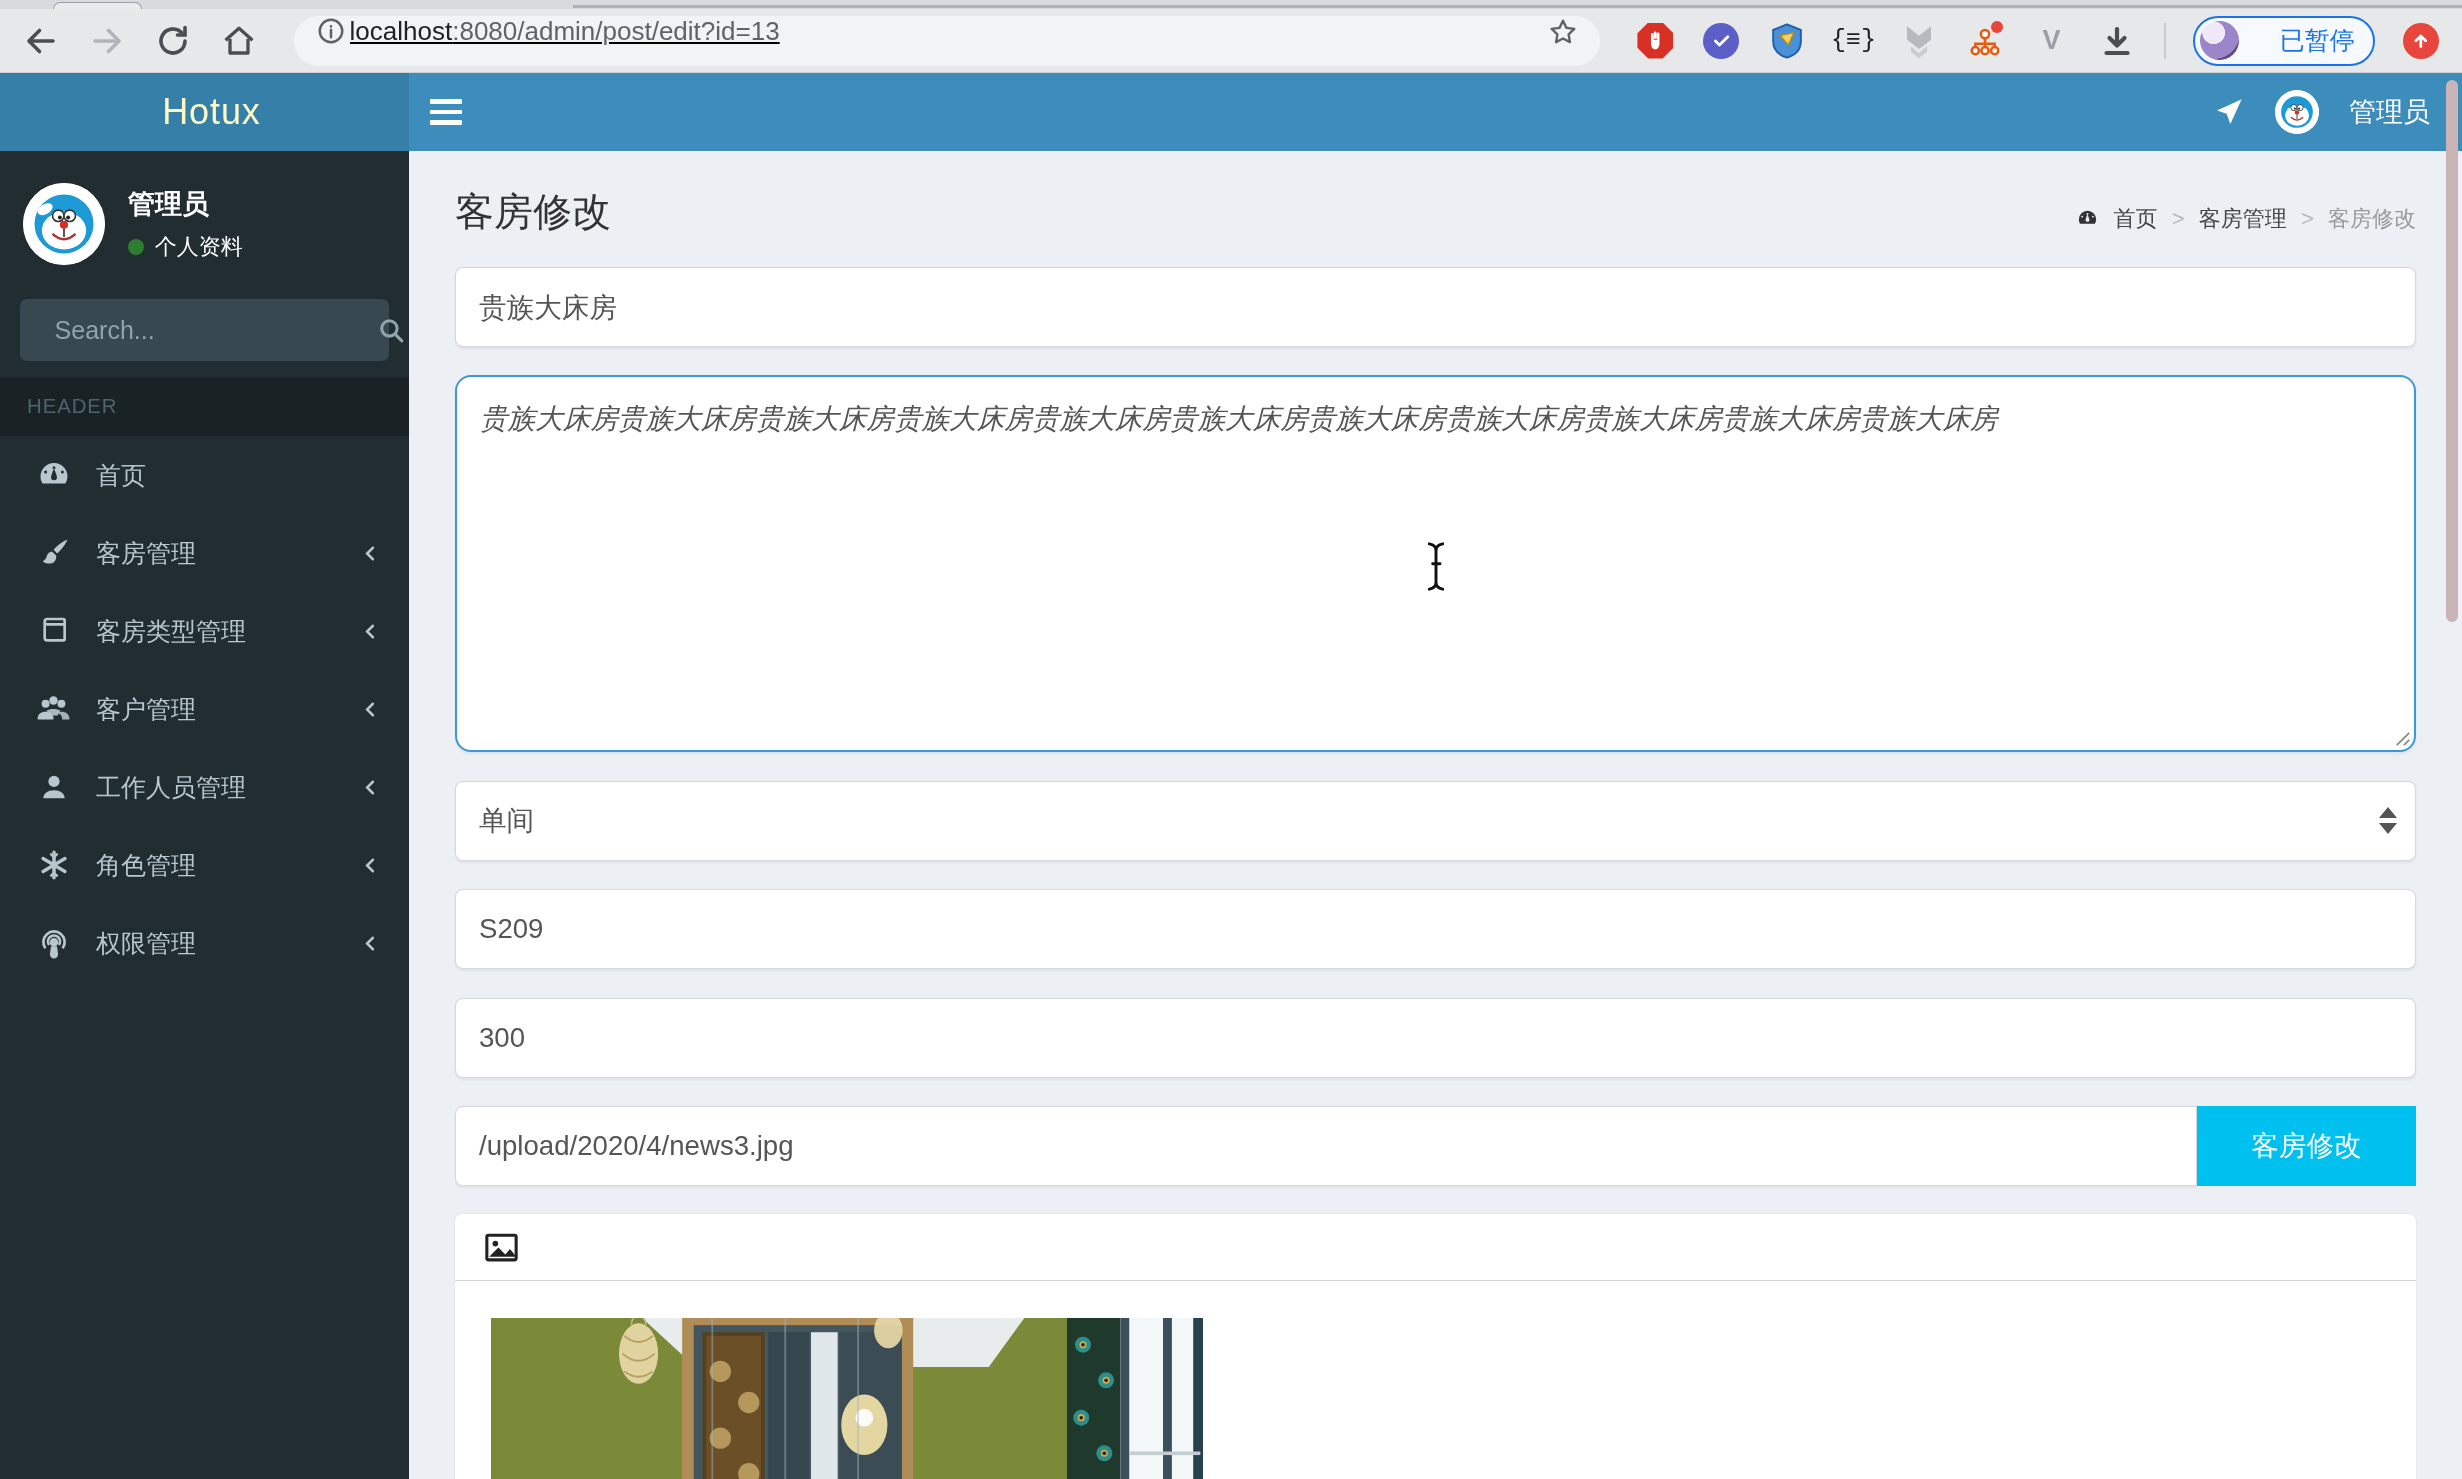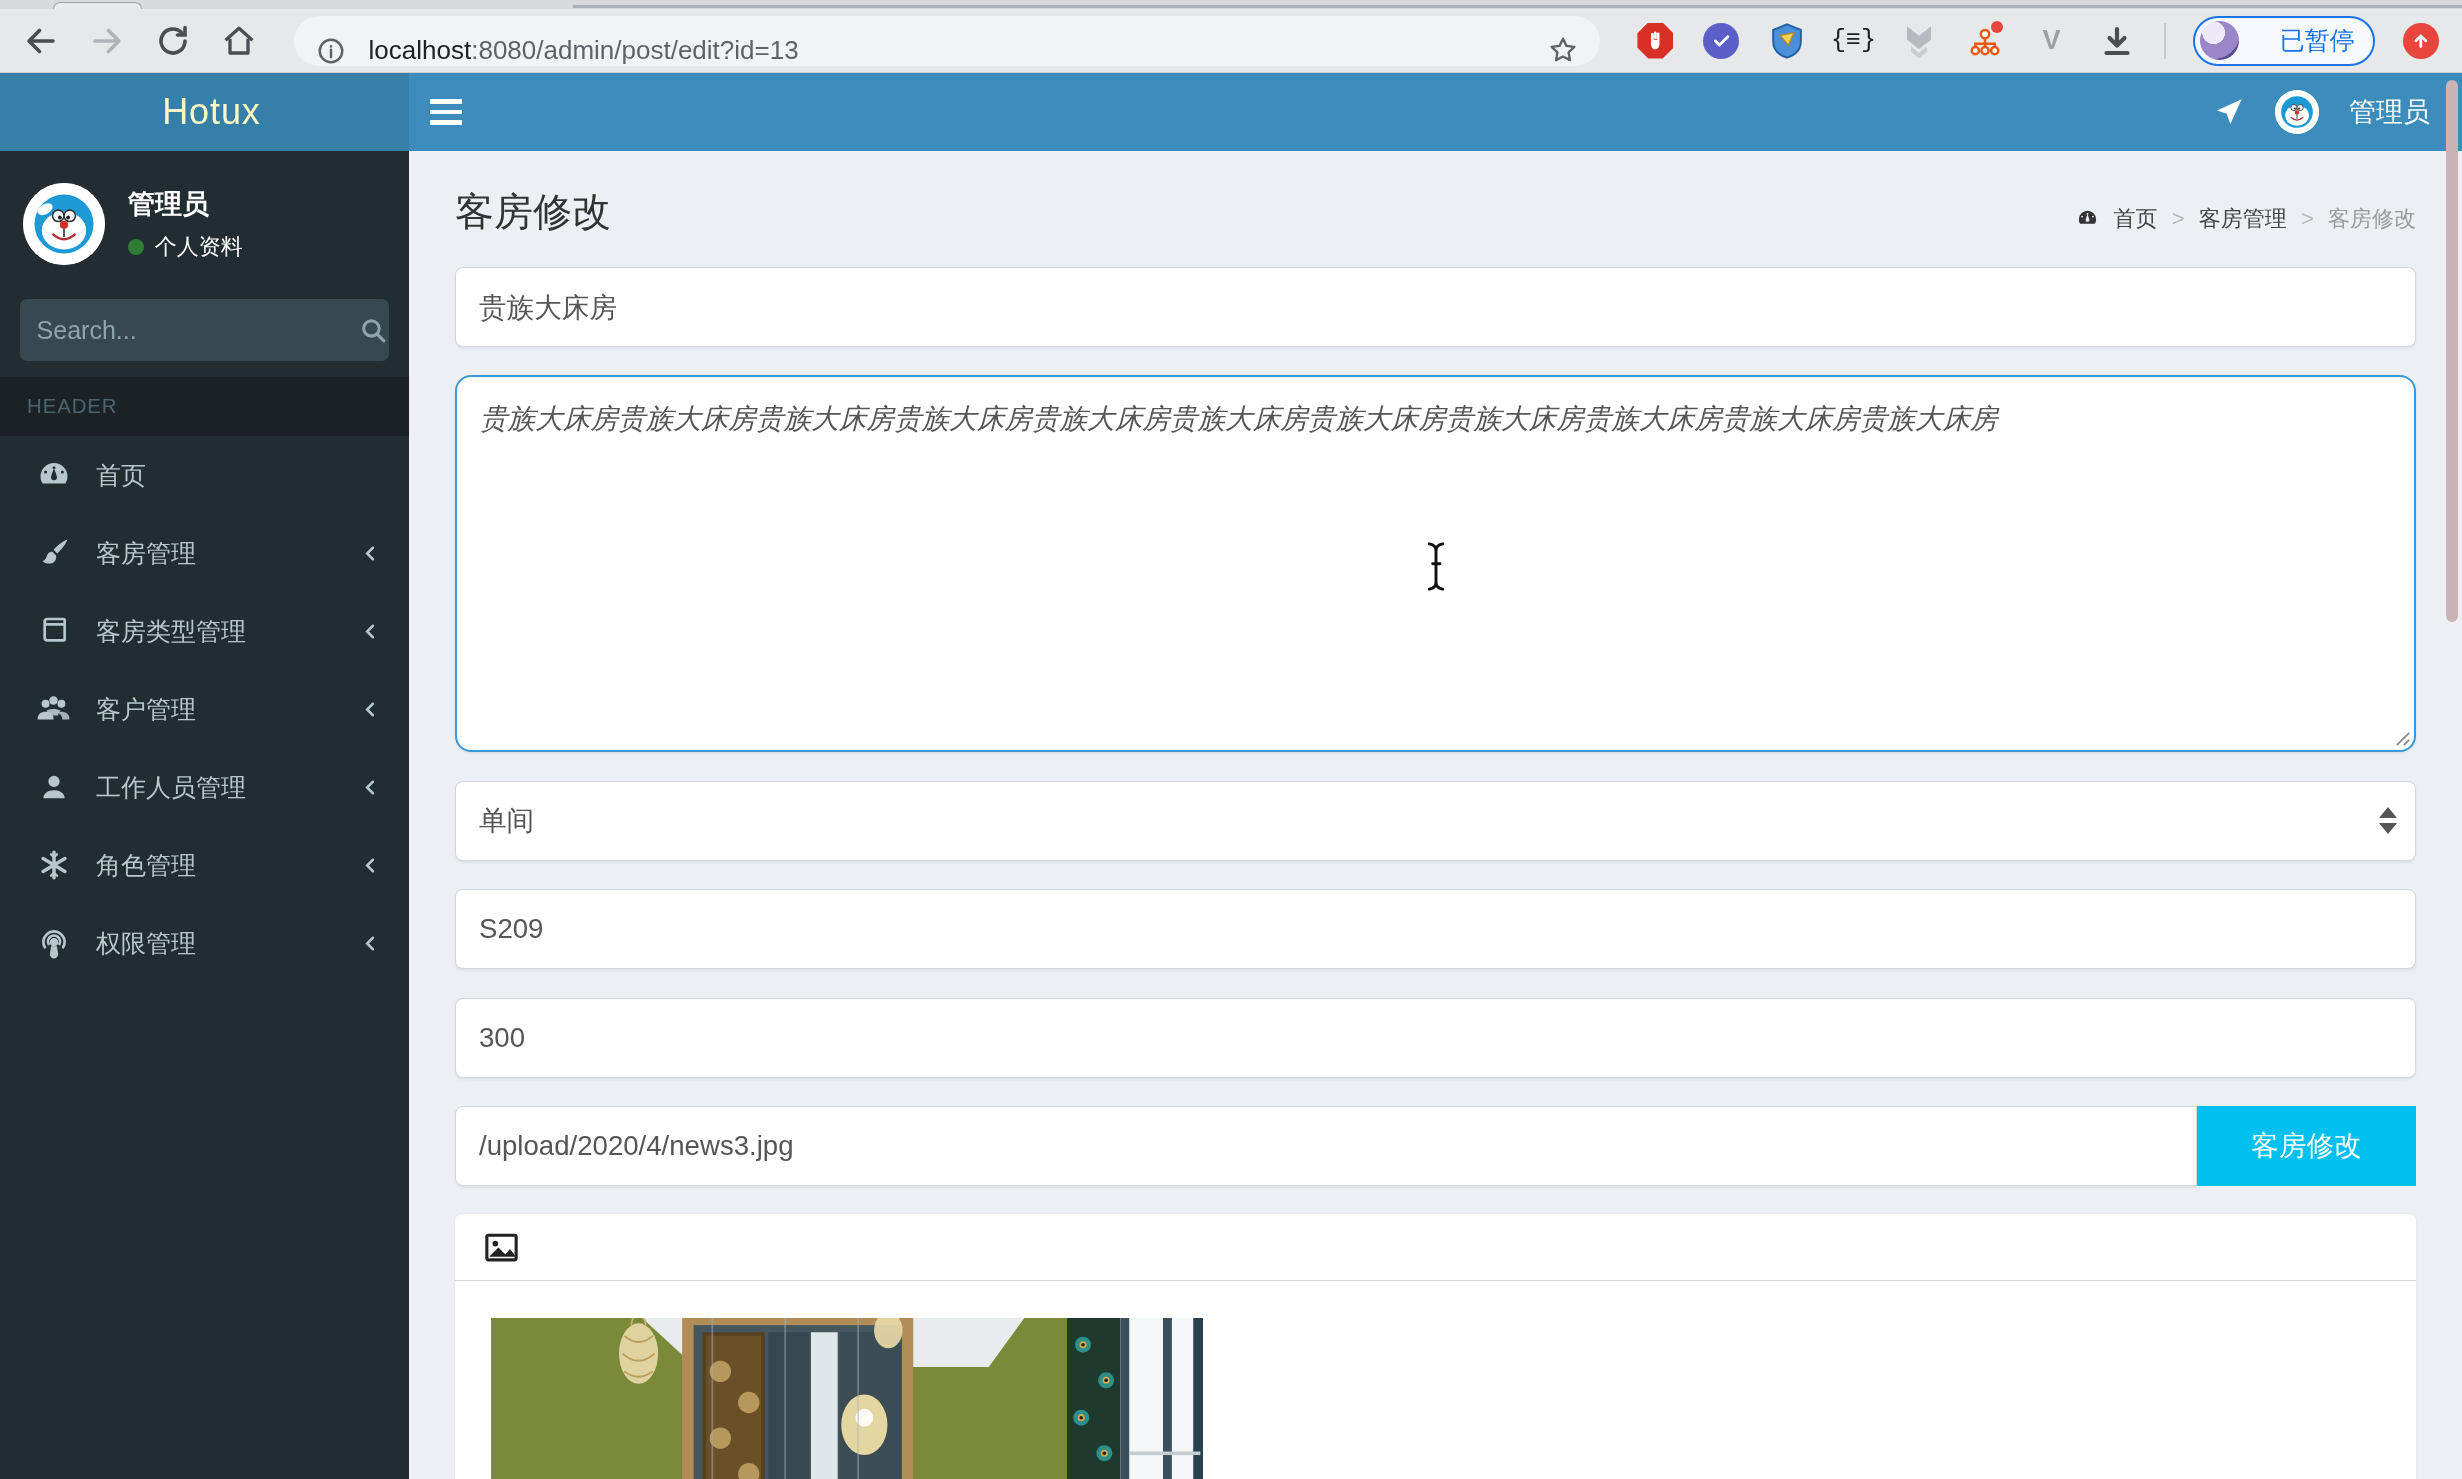--- a/index.html
+++ b/index.html
@@ -9,22 +9,22 @@
 
   
   .tabstrip { position:absolute; left:0; top:0; width:2462px; height:9px; background:#d8dadd; }
   .tabstrip .tab-hint-left { position:absolute; left:53px; top:1.8px; width:89px; height:7.1px;
      border:1.8px solid #9aa0a6; border-bottom:none; border-radius:9px 9px 0 0; background:#e8eaed; }
   .tabstrip .tab-hint-line { position:absolute; left:573px; top:5.3px; right:0; height:2.7px; background:#9aa0a6; opacity:.7; }
   .toolbar { position:absolute; left:0; top:9px; width:2462px; height:64px; background:#e7e8ea;
      display:flex; align-items:center; padding:0 21.3px; gap:27px; border-bottom:0.9px solid #cdd0d4; }
   .nav-ico { width:39px; height:39px; display:flex; align-items:center; justify-content:center; color:#4a4d51; flex:0 0 auto; }
   .nav-ico.disabled { color:#b0b4b9; }
-  .omnibox { flex:1 1 auto; height:50px; background:#f2f3f4; border-radius:25px; display:flex; align-items:flex-end;
-     padding:0 21.3px; gap:23px; margin:0 9px; min-width:0; }
+  .omnibox { flex:1 1 auto; height:50px; background:#f2f3f4; border-radius:25px; display:flex; align-items:flex-start;
+     padding:0 21.3px; gap:4px; margin:0 9px; min-width:0;text-decoration:underline; }
   .omnibox .url { font-size:26px; color:#5f6368; white-space:nowrap; overflow:hidden; }
   .omnibox .url b { color:#202124; font-weight:400; }
   .omnibox .spacer { flex:1; }
   .ext { width:39px; height:39px; display:flex; align-items:center; justify-content:center; flex:0 0 auto; position:relative; }
   .ext-text { font-size:27px; font-weight:bold; color:#9aa0a6; }
   .oct { width:36px; height:36px; background:#d93025; clip-path:polygon(30% 0,70% 0,100% 30%,100% 70%,70% 100%,30% 100%,0 70%,0 30%); display:flex; align-items:center; justify-content:center; }
   .circ { width:36px; height:36px; border-radius:50%; display:flex; align-items:center; justify-content:center; }
   .sep { width:1.8px; height:36px; background:#c6c9cd; flex:0 0 auto; }
   .profile-pill { height:50px; border:2.7px solid #1a73e8; border-radius:25px; background:#f6faff;
      display:flex; align-items:center; gap:10.7px; padding:0 18px 0 5.3px; flex:0 0 auto; }
@@ -45,21 +45,21 @@
   .avatar-sm { width:44px; height:44px; border-radius:50%; overflow:hidden; background:#fff; }
 
   
   .sidebar { position:absolute; left:0; top:78px; width:409px; bottom:0; background:#222d32; }
   .userpanel { display:flex; align-items:center; gap:23px; padding:32px 23px 27px 23px; }
   .avatar-lg { width:82px; height:82px; border-radius:50%; overflow:hidden; background:#fff; flex:0 0 auto; }
   .userpanel .uinfo .n { color:#fff; font-size:27px; font-weight:bold; margin-bottom:10.7px; }
   .userpanel .uinfo .s { color:#fff; font-size:22px; display:flex; align-items:center; gap:10.7px; }
   .dot { width:16px; height:16px; border-radius:50%; background:#2f7d32; display:inline-block; }
   .sb-search { margin:7.1px 19.6px 16px 19.6px; height:62px; background:#374850; border-radius:7.1px;
-     display:flex; align-items:center; padding:0 17px; }
+     display:flex; align-items:center; padding:0 35px; }
   .sb-search input { flex:1; background:transparent; border:none; outline:none; color:#ccc; font-size:25px; }
   .sb-search input::placeholder { color:#90a4ae; }
   .sb-section { background:#1a2226; color:#4b646f; font-size:20.4px; letter-spacing:0.9px; padding:18px 27px; margin-top:12.4px; }
   .menu { list-style:none; }
   .menu li { display:flex; align-items:center; height:78px; padding:0 27px 0 34px; color:#b8c7ce; font-size:25px; cursor:pointer; }
   .menu li .mico { width:39px; display:flex; justify-content:center; margin-right:23px; color:#b8c7ce; flex:0 0 auto; }
   .menu li .chev { margin-left:auto; color:#b8c7ce; }
 
   
   .content { position:absolute; left:409px; top:78px; right:0; bottom:0; background:#ecf0f5; padding:34px 46px 0 46px; overflow:hidden; }

